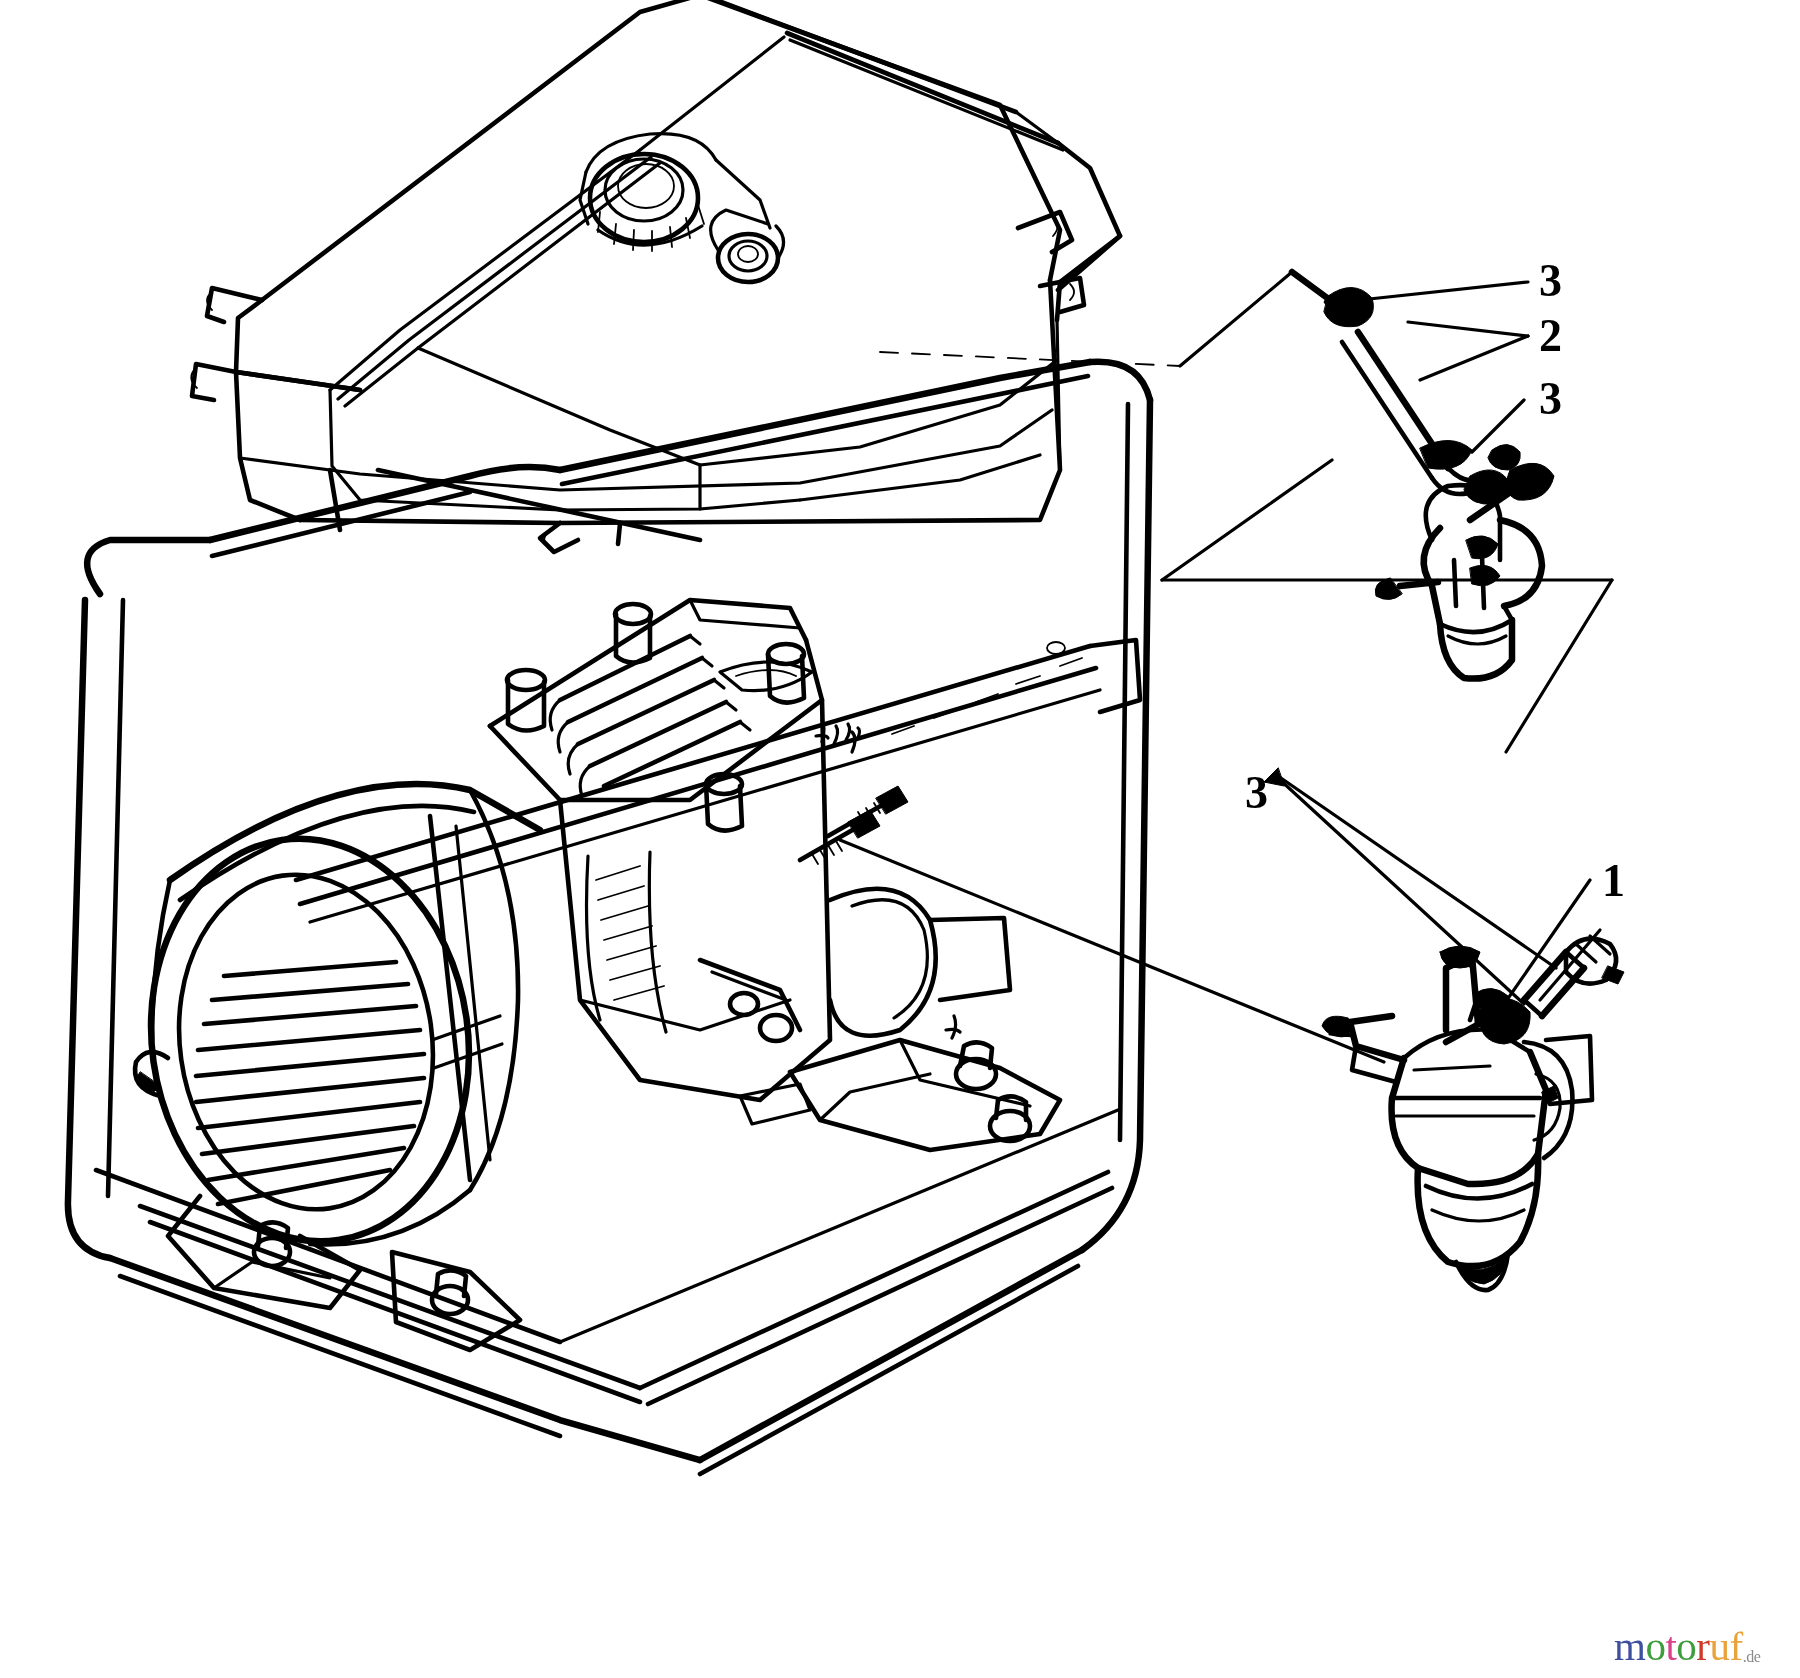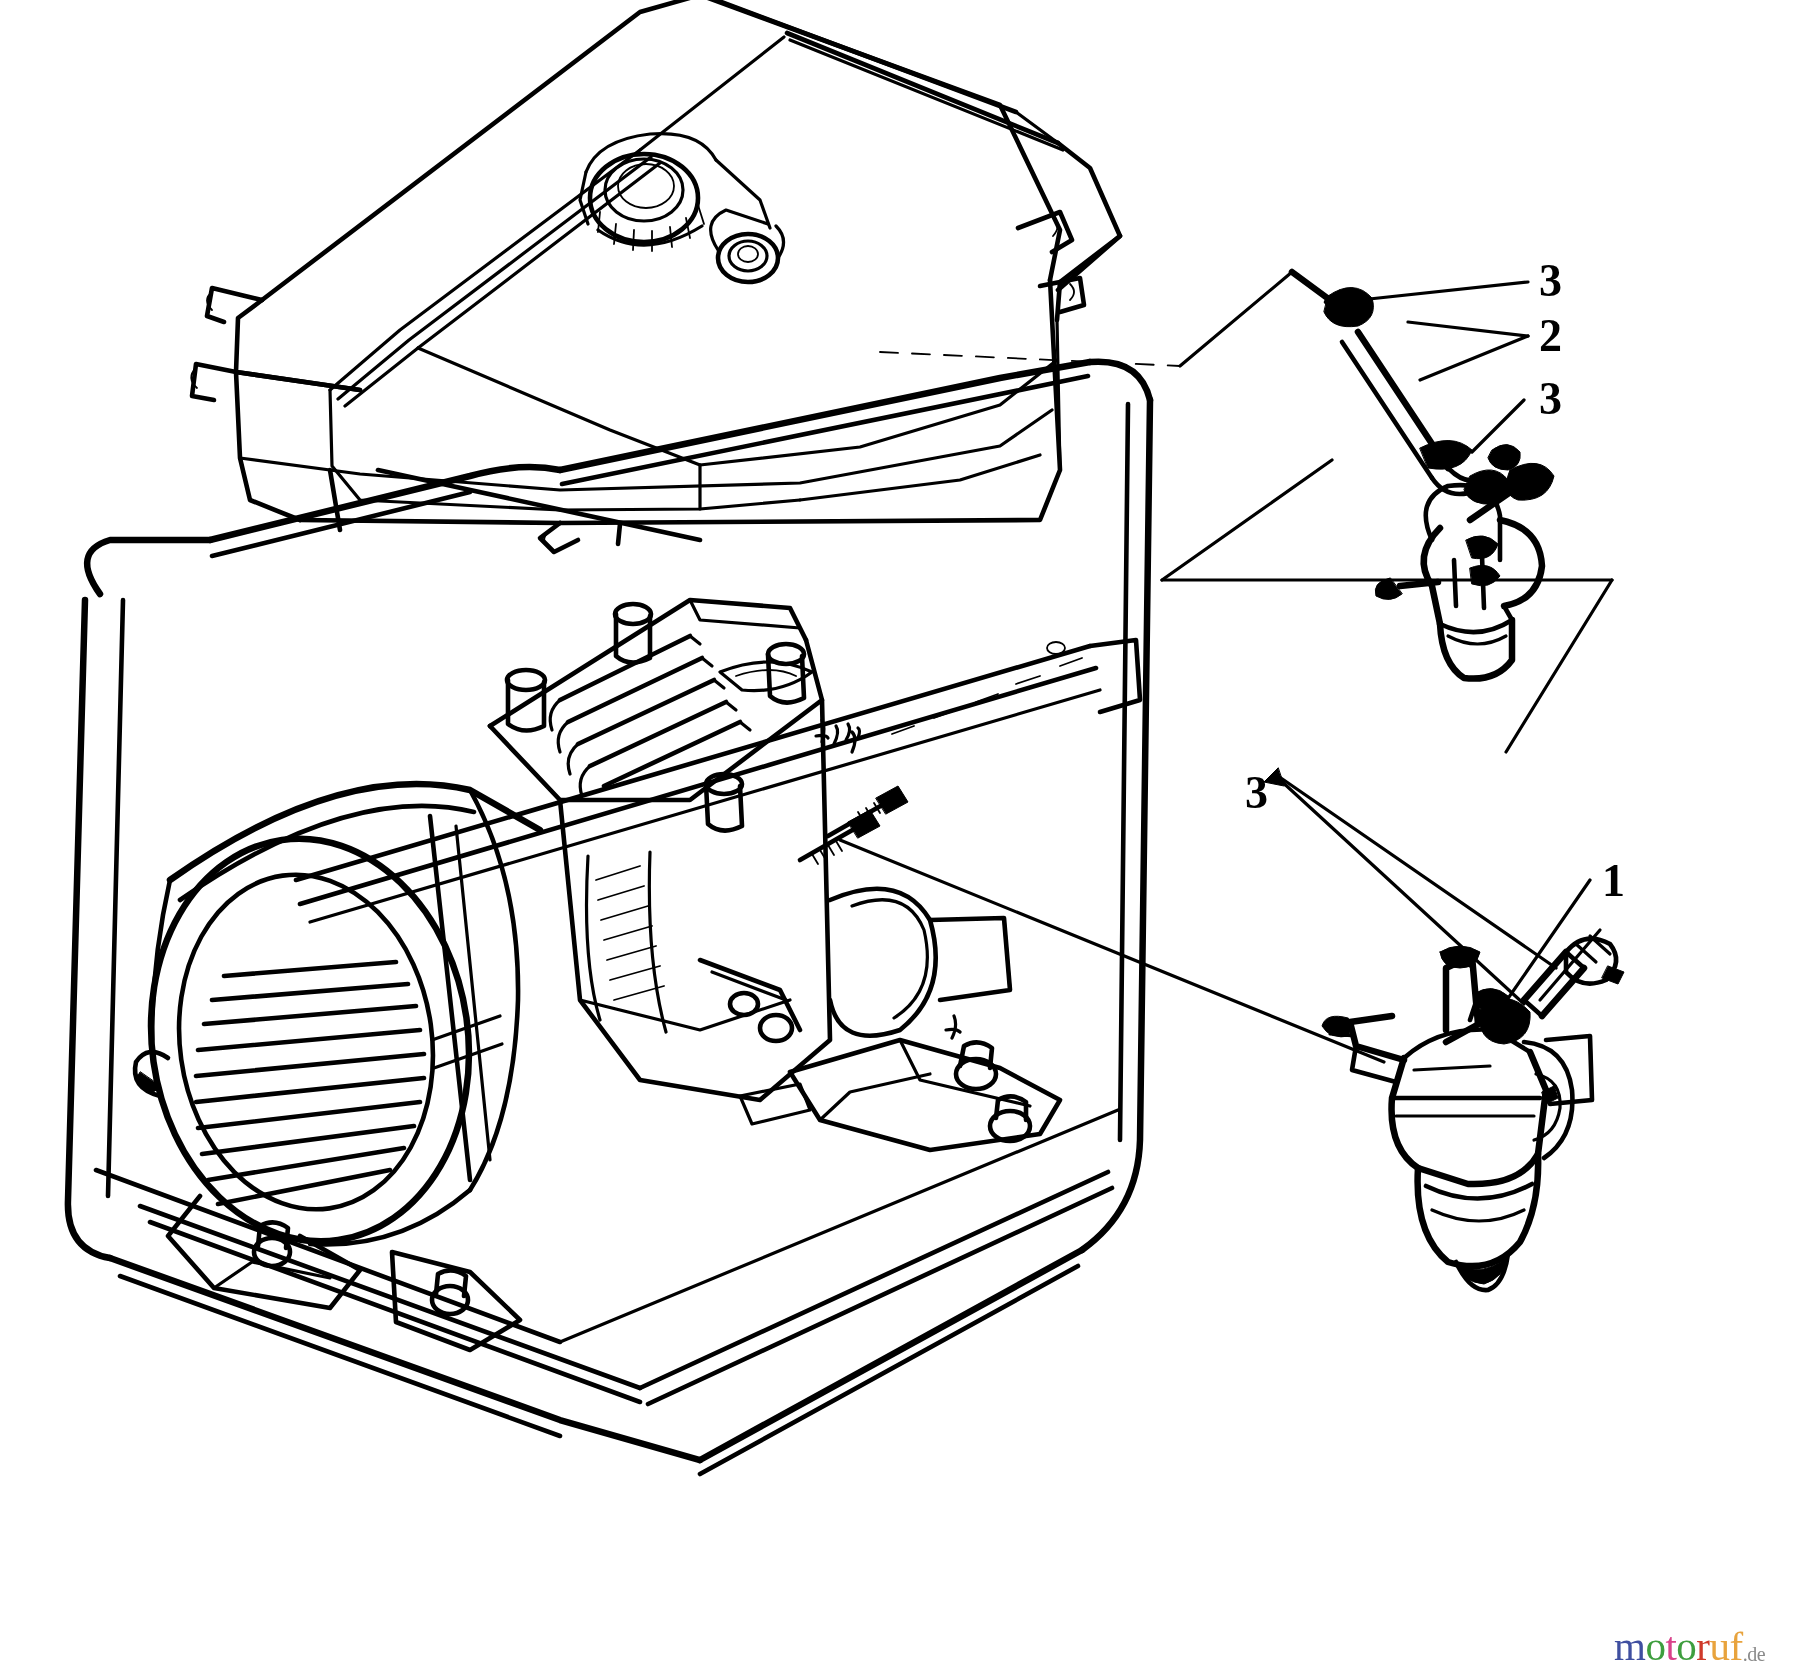--- a/index.html
+++ b/index.html
@@ -9,21 +9,21 @@
   .ln{fill:none;stroke:#000;stroke-linecap:round;stroke-linejoin:round;}
   .t1{stroke-width:3.2;}
   .t2{stroke-width:4.6;}
   .t3{stroke-width:6.5;}
   .hair{stroke-width:1.8;}
   .fillk{fill:#000;stroke:#000;}
   .callout{position:absolute;font-family:"Liberation Serif",serif;font-size:46px;font-weight:700;color:#000;line-height:1;letter-spacing:0;}
   #wm{position:absolute;left:1614px;top:1622px;width:180px;height:48px;display:flex;align-items:flex-end;
       font-family:"Liberation Serif",serif;font-size:41px;font-weight:400;letter-spacing:-0.5px;}
   #wm .c{display:inline-block;}
-  #wm .sfx{font-size:20px;color:#8a8a8a;padding-bottom:4px;}
+  #wm .sfx{font-size:16px;color:#8a8a8a;padding-bottom:4px;}
 </style>
 </head>
 <body>
 
 <div id="stage">
 
   <svg class="art" viewBox="0 0 1800 1678">
 
     <g>
 

